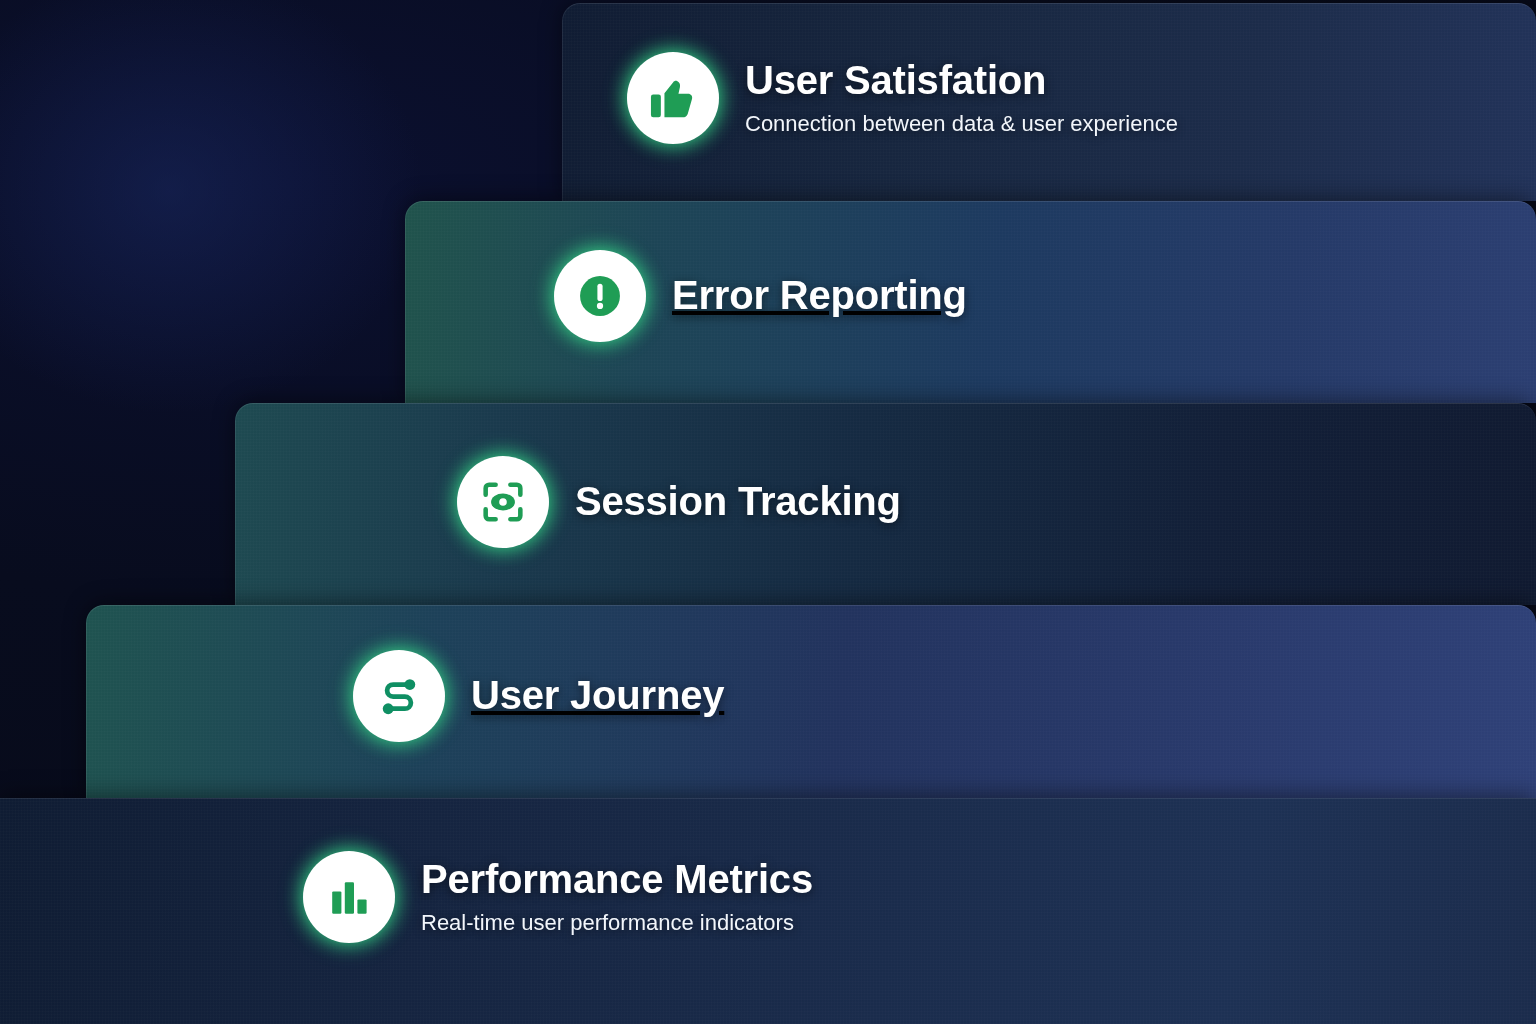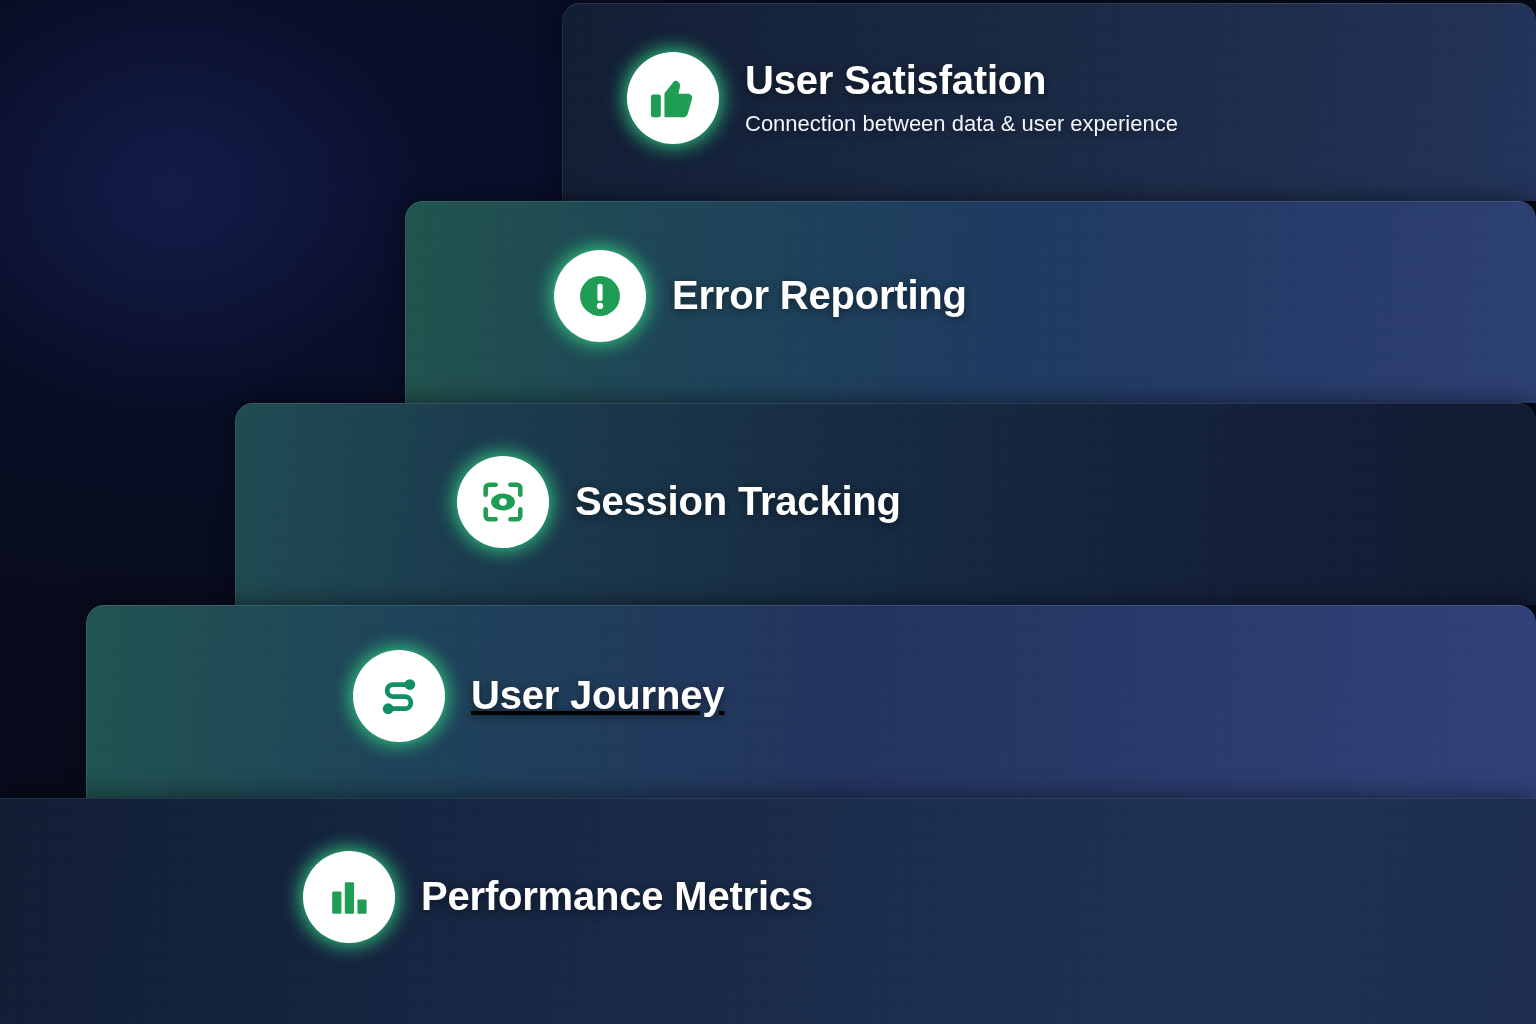--- a/index.html
+++ b/index.html
@@ -102,21 +102,21 @@
     font-weight:400;
     color:#f2f6fb;
     line-height:1.3;
     margin-top:6px;
     text-shadow:0 2px 10px rgba(0,0,0,.45);
     white-space:nowrap;
   }
 
   
   .r1{ left:627px; top:52px; }
-  .r2{ left:554px; top:250px; }
+  .r2{ left:554px; top:250px;text-decoration:underline; }
   .r3{ left:457px; top:456px; }
   .r4{ left:353px; top:650px;text-decoration:underline; }
   .r5{ left:303px; top:851px; }
 </style>
 </head>
 <body>
 
 <div id="stage">
 
   <div class="bg-glow g1"></div>
@@ -212,16 +212,17 @@
       <div class="icon-disc">
         <svg width="48" height="48" viewBox="0 0 24 24" aria-hidden="true">
           <rect x="3.6" y="9.2" width="4.6" height="11.2" rx="0.6" fill="#1f9d55"></rect>
           <rect x="9.9" y="4.6" width="4.6" height="15.8" rx="0.6" fill="#1f9d55"></rect>
           <rect x="16.2" y="13.2" width="4.6" height="7.2" rx="0.6" fill="#1f9d55"></rect>
         </svg>
       </div>
     </div>
     <div class="texts">
       <div class="title">Performance Metrics</div>
+      <div class="subtitle">Real-time user performance indicators</div>
     </div>
   </div>
 
 </div>
 
 </body></html>

